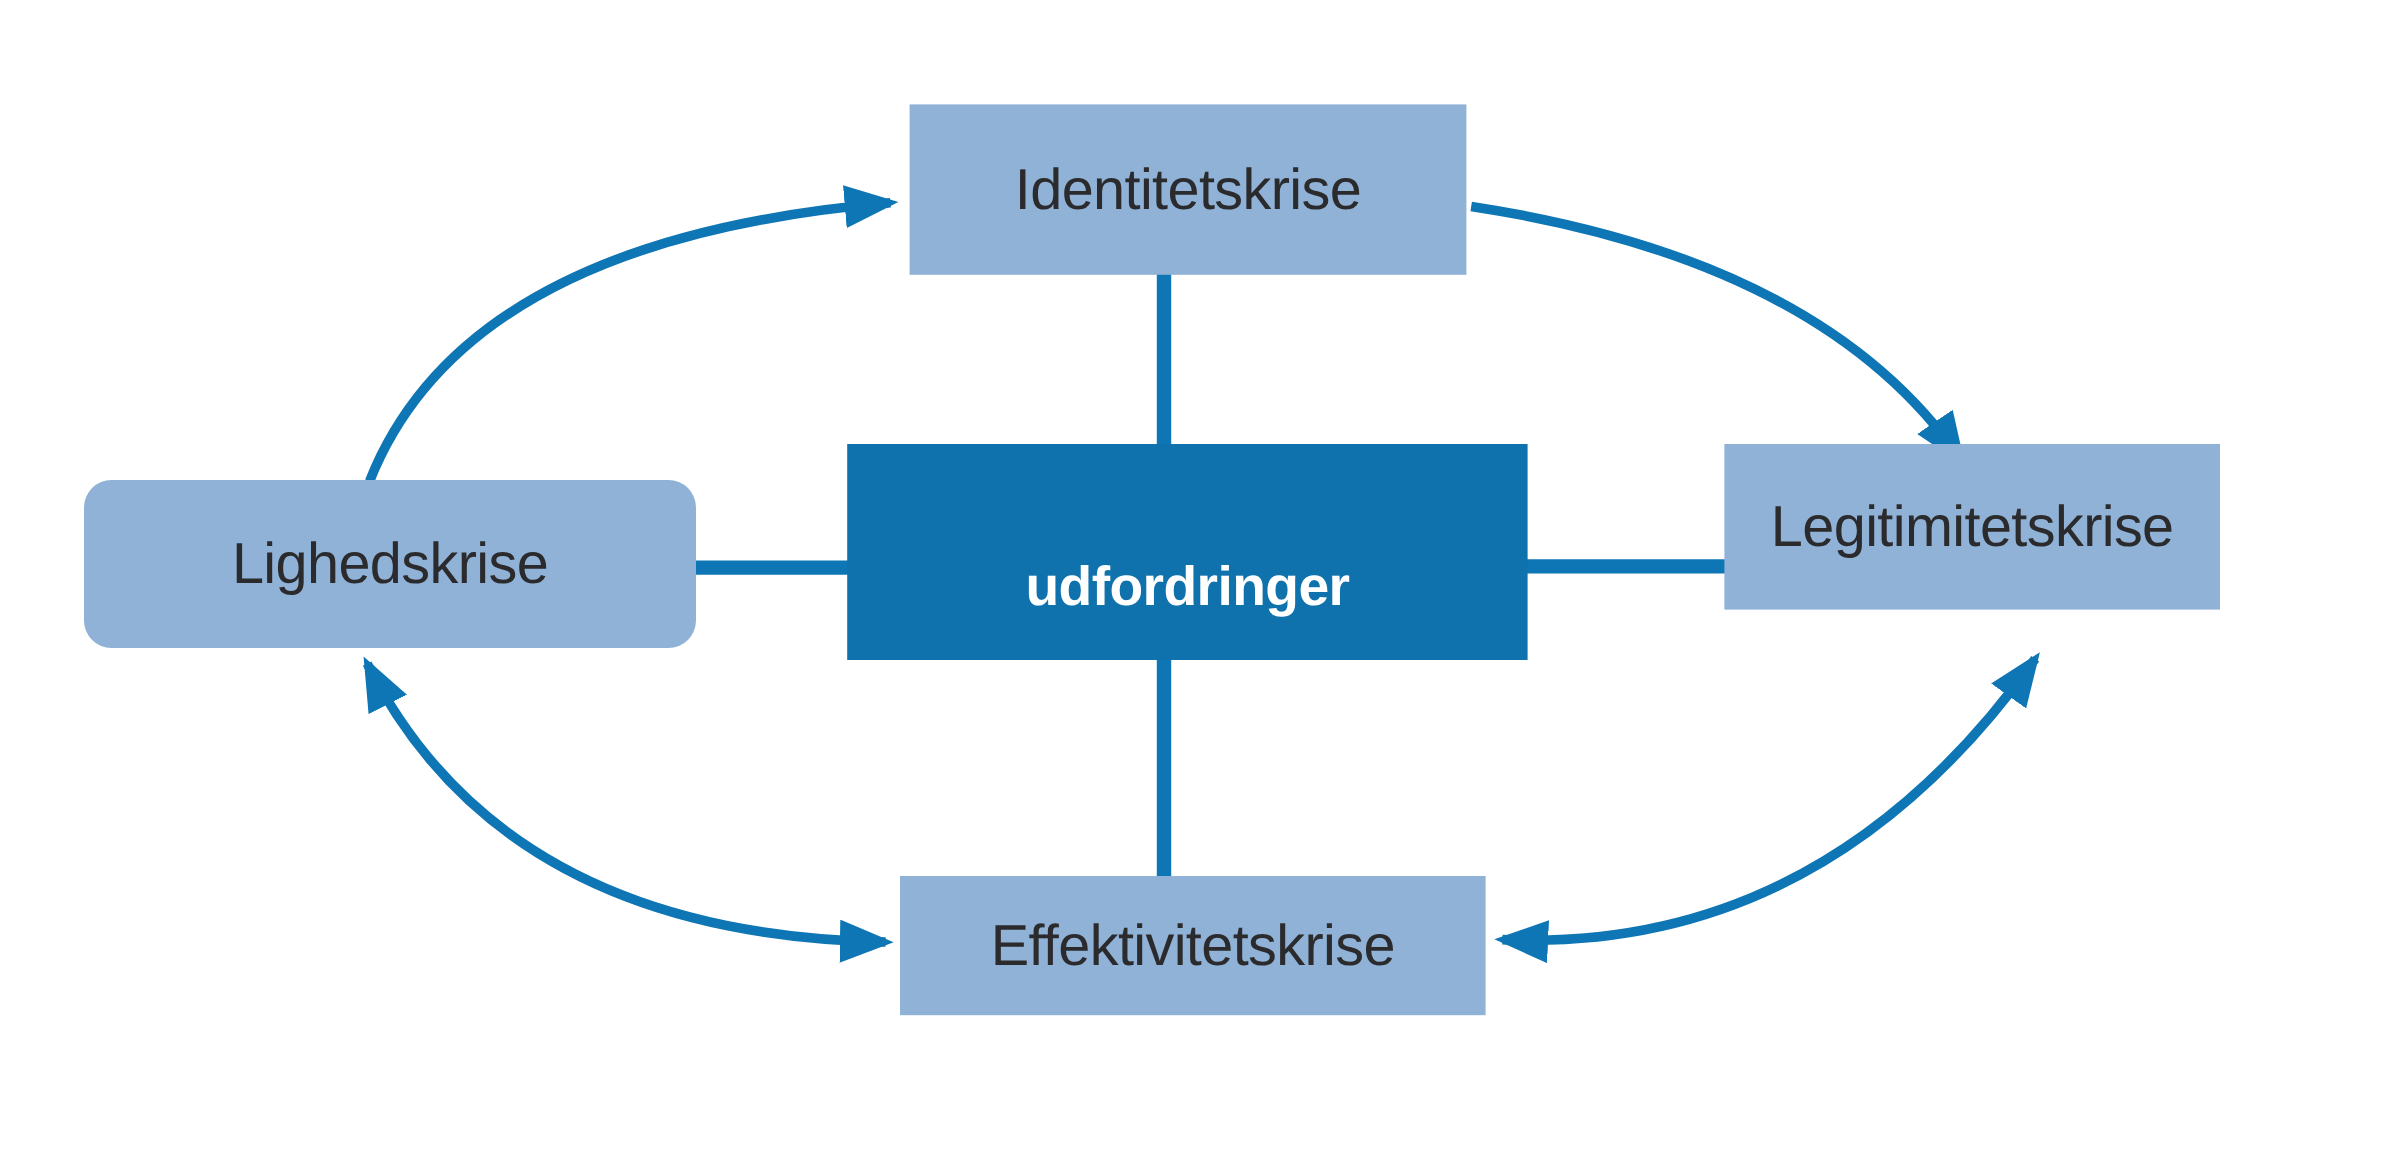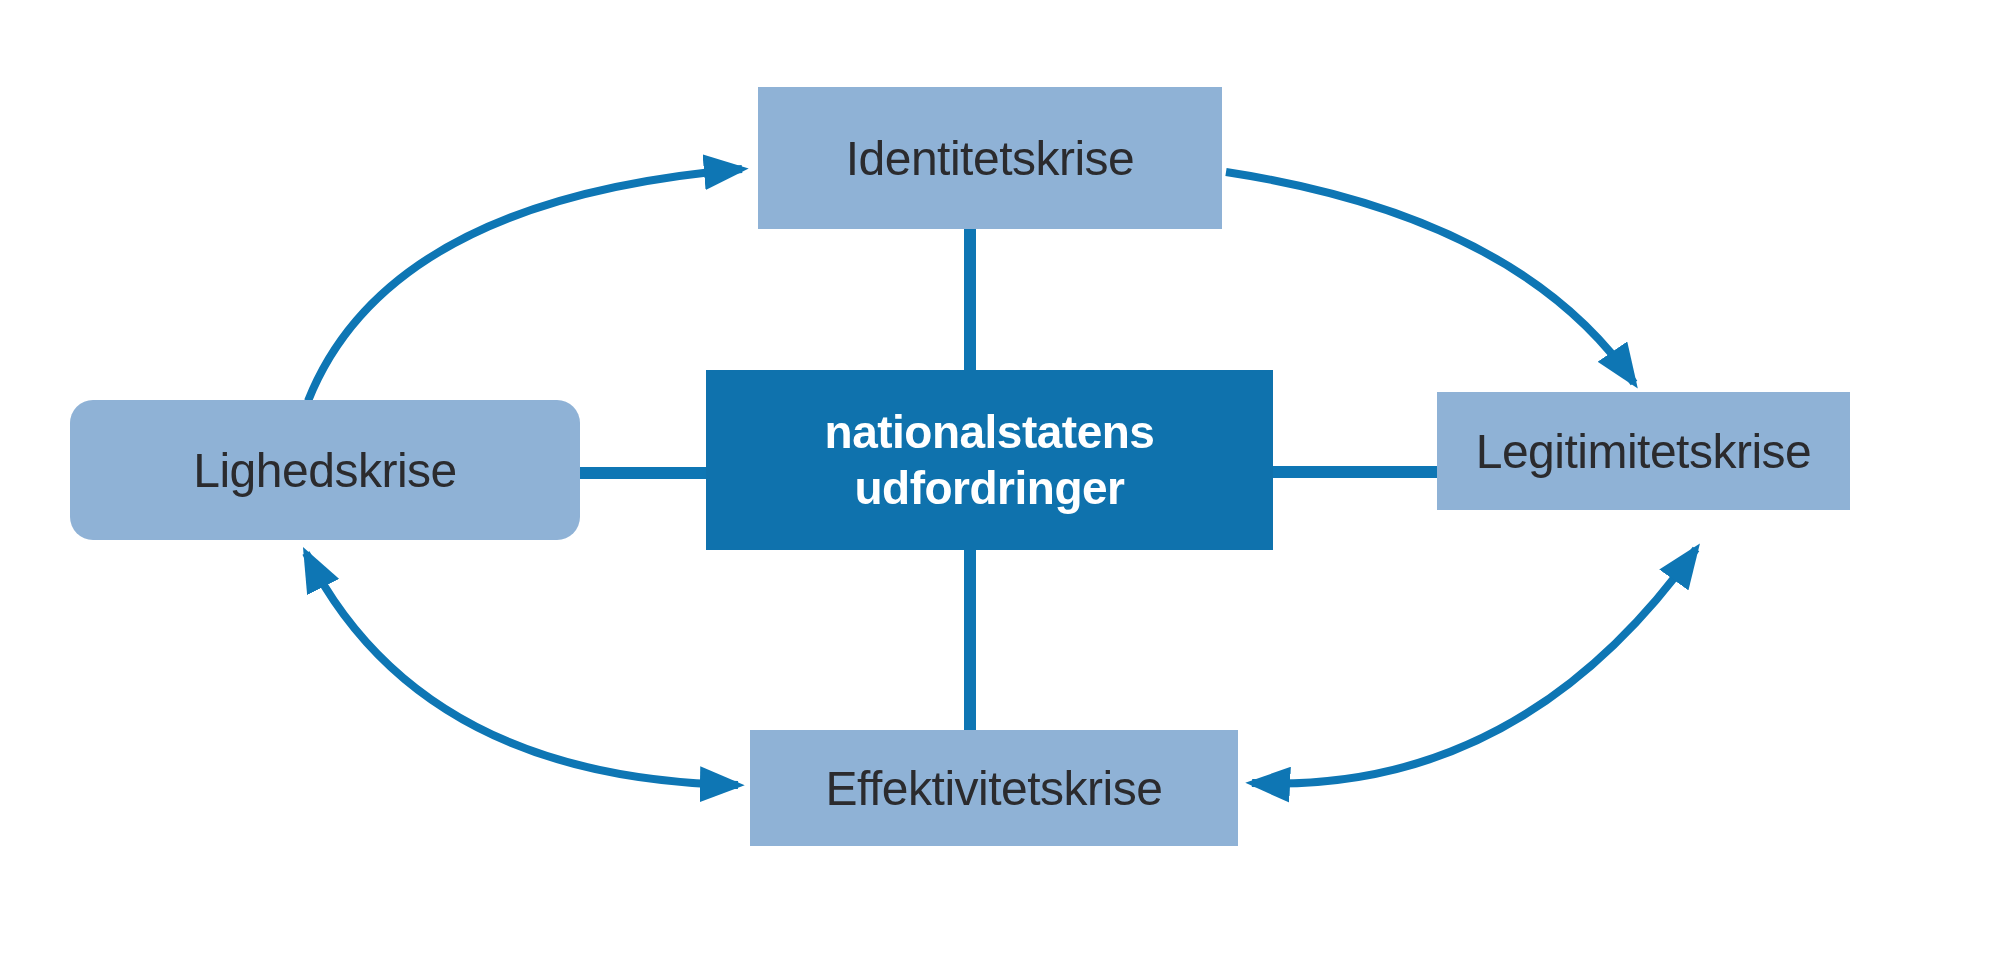--- a/index.html
+++ b/index.html
@@ -20,21 +20,21 @@
     position:absolute;display:flex;align-items:center;justify-content:center;
     background:var(--node-fill-light);color:var(--text-dark);
     font-size:48px;letter-spacing:-0.5px;text-align:center;
   }
   .node.center{
     background:var(--node-fill-dark);color:var(--text-light);
     font-weight:bold;font-size:46px;line-height:56px;
   }
   #node-top   {left:758px; top:70px;  width:464px;height:142px;}
   #node-left  {left:70px;  top:383px; width:510px;height:140px;border-radius:23px;}
-  #node-right {left:1437px;top:375px; width:413px;height:118px;text-align:center;}
+  #node-right {left:1437px;top:353px; width:413px;height:138px;text-align:center;}
   #node-bottom{left:750px; top:713px; width:488px;height:116px;}
   #node-center{left:706px; top:353px; width:567px;height:180px;}
   .wire{stroke:var(--line);fill:none;}
   .conn{stroke-width:12px;}
   .arc{stroke-width:8px;}
   .ah{fill:var(--line);}
 </style>
 </head>
 <body>
 
@@ -64,21 +64,21 @@
   <div id="node-top" class="node">
     <span>Identitetskrise</span>
   </div>
 
   <div id="node-left" class="node">
     <span>Lighedskrise</span>
   </div>
 
   <div id="node-center" class="node center">
     <span>
-      <span>nationalstatens</span><br>
+      <br>
       <span>udfordringer</span>
     </span>
   </div>
 
   <div id="node-right" class="node">
     <span>Legitimitetskrise</span>
   </div>
 
   <div id="node-bottom" class="node">
     <span>Effektivitetskrise</span>

